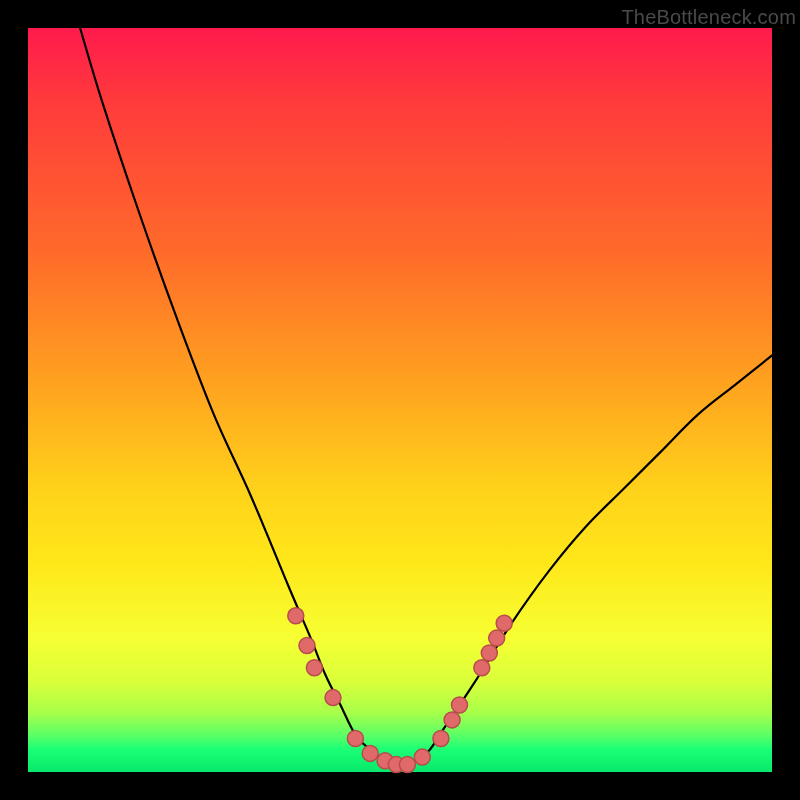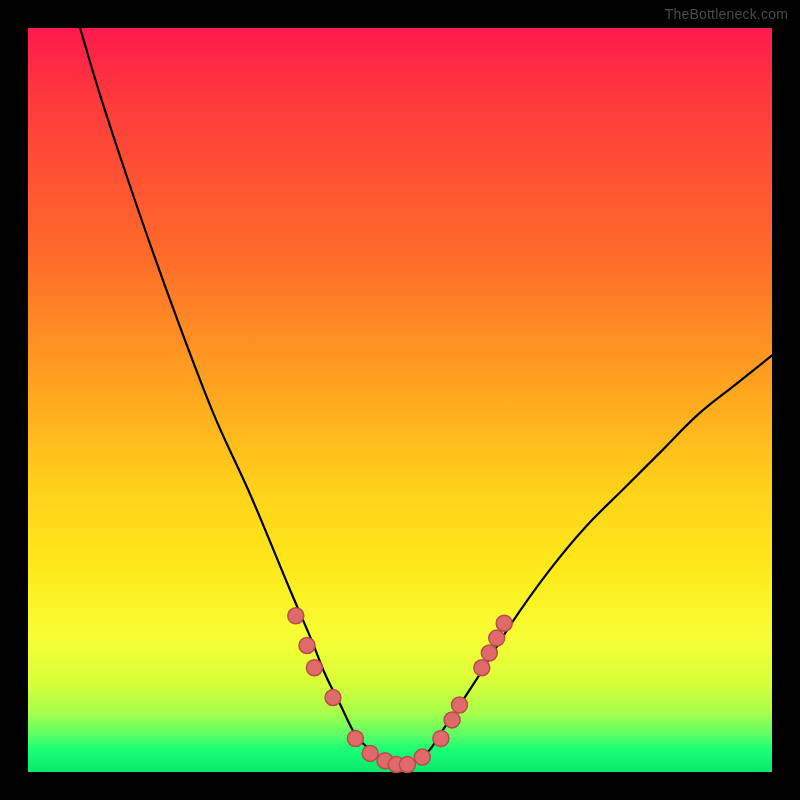--- a/index.html
+++ b/index.html
@@ -36,23 +36,23 @@
       #d8ff3a 88%,
       #a8ff4a 92%,
       #5cff66 95%,
       #19ff75 97%,
       #07e86a 100%
     );
   }
   .watermark {
     position: absolute;
     top: 6px;
-    right: 12px;
+    right: 4px;
     color: #4a4a4a;
-    font-size: 14px;
+    font-size: 20px;
     letter-spacing: 0.2px;
     user-select: none;
   }
   svg.curve {
     position: absolute;
     left: 0;
     top: 0;
     width: 744px;
     height: 744px;
     overflow: visible;

